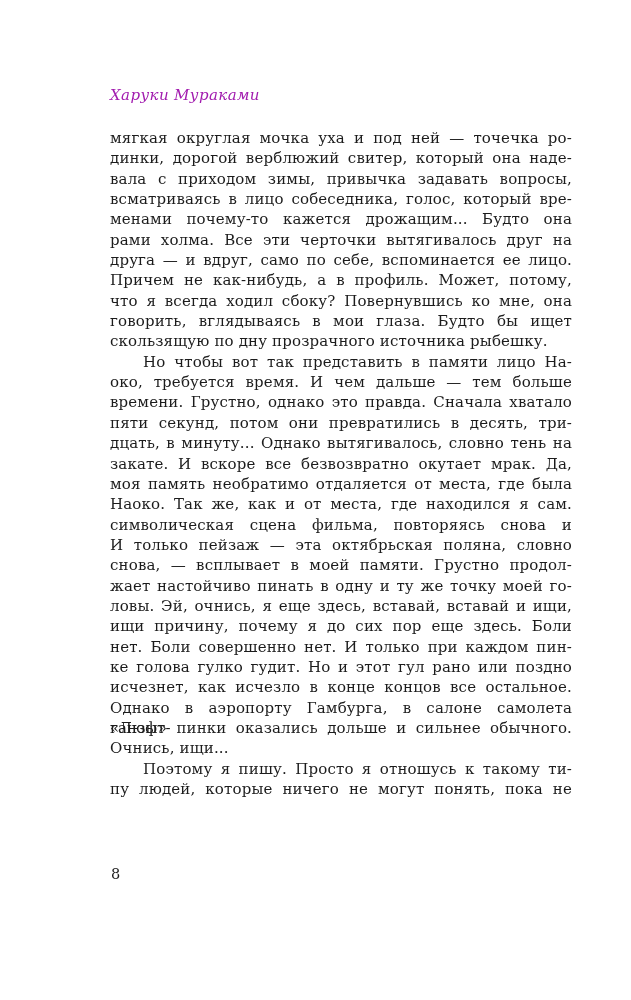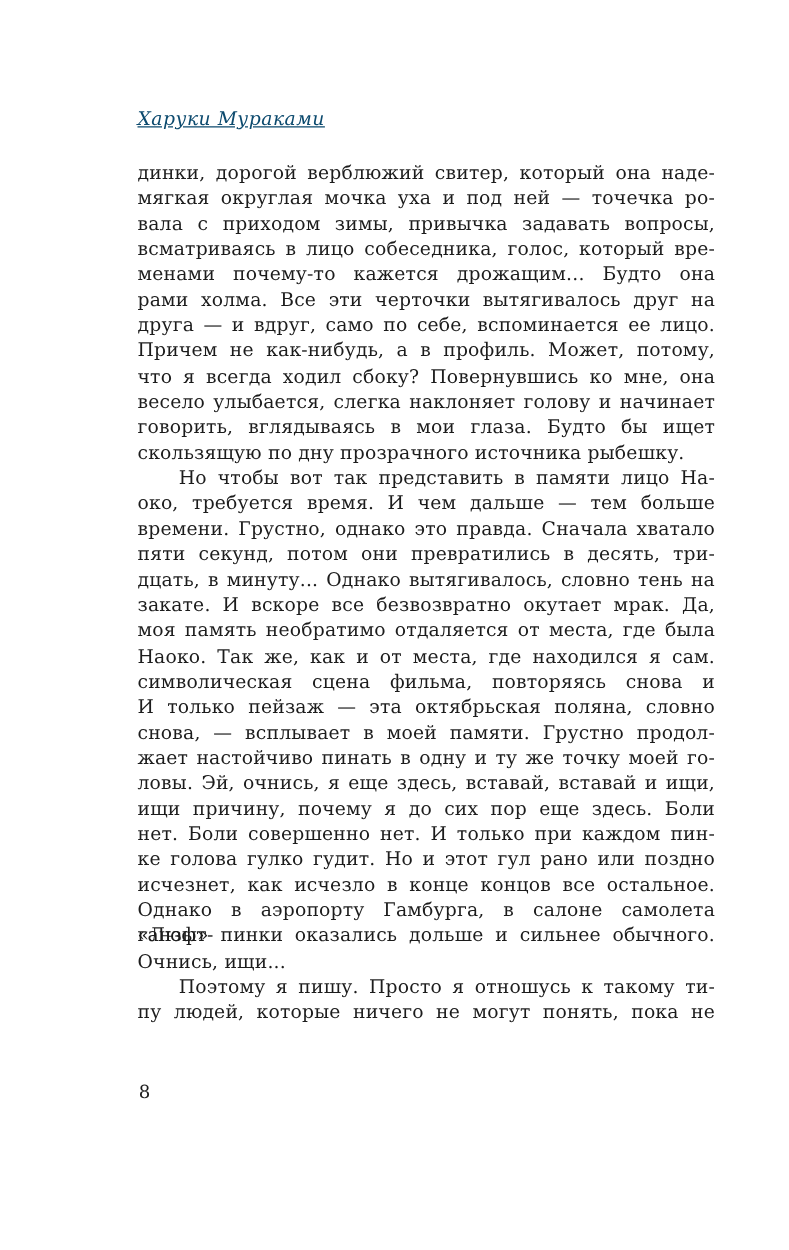--- a/index.html
+++ b/index.html
@@ -17,22 +17,21 @@
     width: 631px; height: 1000px;
     background: #ffffff;
   }
   .running-head {
     position: absolute;
     left: 110px;
     top: 86px;
     font-style: italic;
     font-size: 15px;
     letter-spacing: 0.4px;
-    color: #0c4a6e;
-    text-decoration: underline;
+    color: #a21caf;
   }
   .page-body {
     position: absolute;
     left: 110px;
     top: 128px;
     width: 462px;
     font-size: 15px;
     line-height: 20.35px;
     letter-spacing: 0.15px;
   }
@@ -58,30 +57,29 @@
   }
 </style>
 </head>
 <body>
 
 <div class="page">
   <div class="running-head">Харуки Мураками</div>
 
   <div class="page-body">
       <div class="paragraph">
+        <div class="line">мягкая округлая мочка уха и под ней — точечка ро-</div>
         <div class="line">динки, дорогой верблюжий свитер, который она наде-</div>
-        <div class="line">мягкая округлая мочка уха и под ней — точечка ро-</div>
         <div class="line">вала с приходом зимы, привычка задавать вопросы,</div>
         <div class="line">всматриваясь в лицо собеседника, голос, который вре-</div>
         <div class="line">менами почему-то кажется дрожащим... Будто она</div>
         <div class="line">рами холма. Все эти черточки вытягивалось друг на</div>
         <div class="line">друга — и вдруг, само по себе, вспоминается ее лицо.</div>
         <div class="line">Причем не как-нибудь, а в профиль. Может, потому,</div>
         <div class="line">что я всегда ходил сбоку? Повернувшись ко мне, она</div>
-        <div class="line">весело улыбается, слегка наклоняет голову и начинает</div>
         <div class="line">говорить, вглядываясь в мои глаза. Будто бы ищет</div>
         <div class="line line-last">скользящую по дну прозрачного источника рыбешку.</div>
       </div>
       <div class="paragraph">
         <div class="line line-indent">Но чтобы вот так представить в памяти лицо На-</div>
         <div class="line">око, требуется время. И чем дальше — тем больше</div>
         <div class="line">времени. Грустно, однако это правда. Сначала хватало</div>
         <div class="line">пяти секунд, потом они превратились в десять, три-</div>
         <div class="line">дцать, в минуту... Однако вытягивалось, словно тень на</div>
         <div class="line">закате. И вскоре все безвозвратно окутает мрак. Да,</div>

